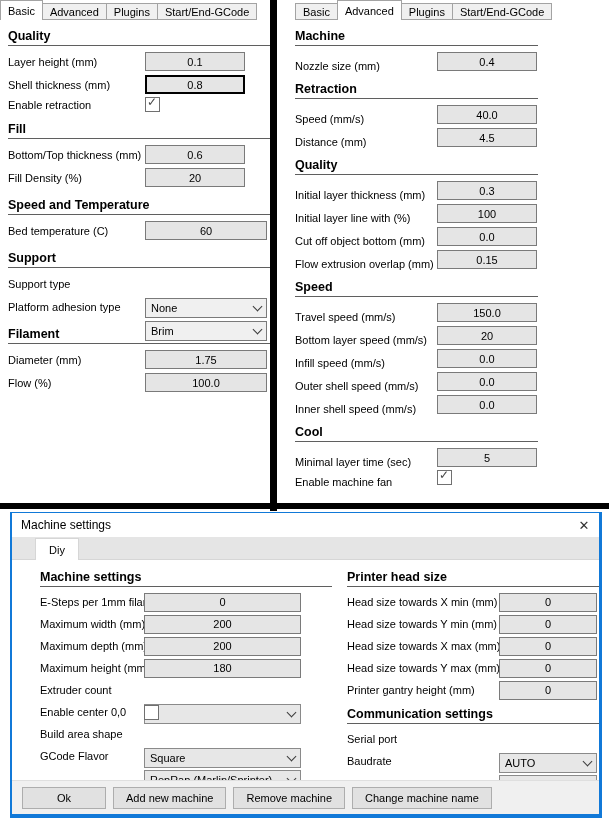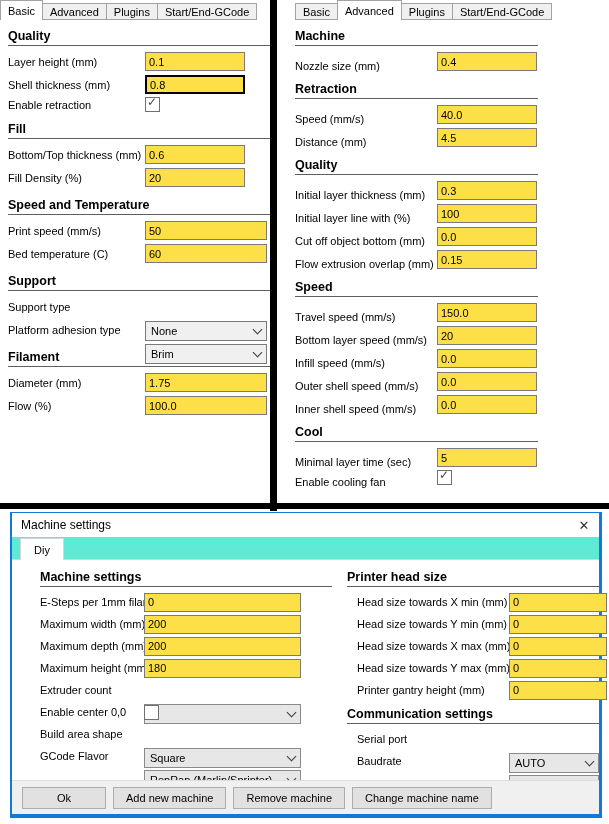--- a/index.html
+++ b/index.html
@@ -31,22 +31,22 @@
     font-weight:bold; font-size:12.5px; margin:9px 0 4px 0;
     border-bottom:1px solid #5f5f5f; padding-bottom:2px;
   }
   .frow { display:flex; align-items:center; height:23px; }
   .cbrow { height:17px; }
   .lbl { flex:none; white-space:nowrap; }
   #panel-left  .lbl { width:137px; }
   #panel-right .lbl { width:142px;margin-top:8px; }
 
   input.txt {
-    box-sizing:border-box; height:19px; border:1px solid #7a7a7a; background:#fde047;
-    padding:0 3px; font-family:"Liberation Sans",sans-serif; font-size:11px; color:#000;
+    box-sizing:border-box; height:19px; border:1px solid #7a7a7a; background:#e5e5e5;
+    padding:0 3px; font-family:"Liberation Sans",sans-serif; font-size:11px; color:#000;text-align:center;
   }
   input.txt.focused { border:2px solid #000; }
   .f-narrow { width:100px; }
   .f-wide   { width:122px; }
   #panel-right input.txt { width:100px; }
 
   .cb {
     width:13px; height:13px; border:1px solid #707070; background:#fff;
     display:inline-block; position:relative; flex:none;
   }
@@ -71,34 +71,34 @@
     position:absolute; left:10px; top:512px; width:592px; height:306px;
     background:#fff; box-sizing:border-box;
     border:solid #1179d8; border-width:1px 3px 4px 2px;
   }
   .dlg-title {
     height:24px; display:flex; align-items:center; justify-content:space-between;
     background:#fff; padding-left:9px; font-size:12px;
   }
   .dlg-close { width:30px; text-align:center; color:#333; font-size:13px; }
   .dlg-tabs {
-    height:22px; background:#5eead4; border-bottom:1px solid #d6d6d6;
-    display:flex; align-items:flex-end; padding-left:8px;
+    height:22px; background:#e5e5e5; border-bottom:1px solid #d6d6d6;
+    display:flex; align-items:flex-end; padding-left:23px;
   }
   .dlg-tab {
     background:#fff; border:1px solid #d6d6d6; border-bottom:none;
     height:21px; margin-bottom:-1px; padding:0 13px; display:flex; align-items:center;
   }
   .dlg-content { display:flex; padding:4px 0 0 28px; background:#fff; }
   .col-left  { width:292px; flex:none; }
   .col-right { width:252px; flex:none; margin-left:15px; }
   .dlg-content .section-title { margin-top:6px; }
   .drow { display:flex; align-items:center; height:22px; }
   .col-left  .lbl { width:104px; }
-  .col-right .lbl { width:152px;margin-left:10px; }
+  .col-right .lbl { width:152px; }
   .col-left  input.txt { width:157px; }
   .col-right input.txt { width:98px; }
   .col-left  .dd { width:157px; background:#e7e7e7; border-color:#8a8a8a; }
   .col-right .dd { width:98px;  background:#e7e7e7; border-color:#8a8a8a; }
   .dlg-buttons {
     position:absolute; left:0; right:0; bottom:0; height:33px;
     background:#f0f0f0; border-top:1px solid #dfdfdf;
     display:flex; align-items:center; padding-left:10px; gap:7px;
   }
   .btn {
@@ -137,24 +137,20 @@
     <span class="lbl">Bottom/Top thickness (mm)</span>
     <input class="txt f-narrow" value="0.6" style="">
   </div>
   <div class="frow">
     <span class="lbl">Fill Density (%)</span>
     <input class="txt f-narrow" value="20" style="">
   </div>
 
   <div class="section-title">Speed and Temperature</div>
   <div class="frow">
-    <span class="lbl">Print speed (mm/s)</span>
-    <input class="txt f-wide" value="50" style="">
-  </div>
-  <div class="frow">
     <span class="lbl">Bed temperature (C)</span>
     <input class="txt f-wide" value="60" style="">
   </div>
 
   <div class="section-title">Support</div>
   <div class="frow">
     <span class="lbl">Support type</span>
     <div class="dd">
       <span class="dd-val">None</span>
       <span class="chev"></span>
@@ -244,21 +240,21 @@
     <span class="lbl">Inner shell speed (mm/s)</span>
     <input class="txt" value="0.0" style="">
   </div>
 
   <div class="section-title">Cool</div>
   <div class="frow">
     <span class="lbl">Minimal layer time (sec)</span>
     <input class="txt" value="5" style="">
   </div>
   <div class="frow cbrow">
-    <span class="lbl">Enable cooling fan</span>
+    <span class="lbl">Enable machine fan</span>
     <span class="cb" data-checked="true"></span>
   </div>
 </div>
 
 <div class="hbar"></div>
 
 <div id="dialog">
   <div class="dlg-title">
     <span>Machine settings</span>
     <span class="dlg-close">✕</span>

